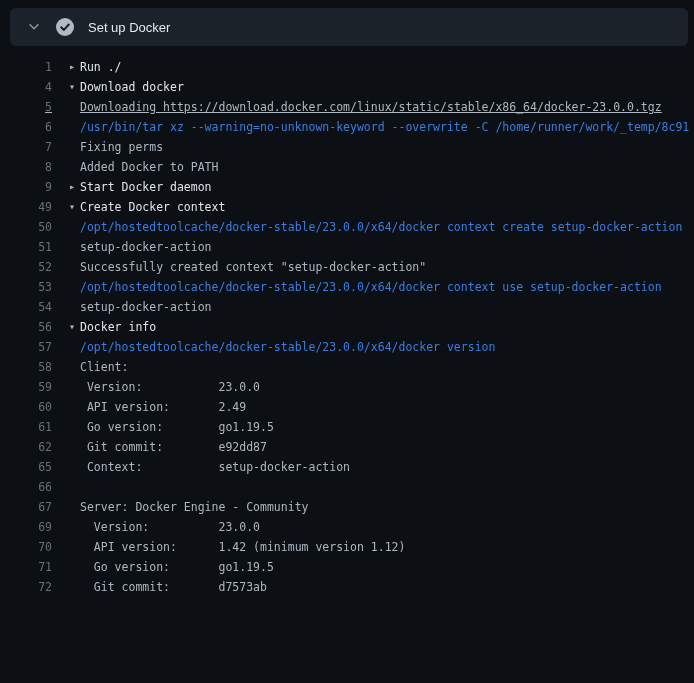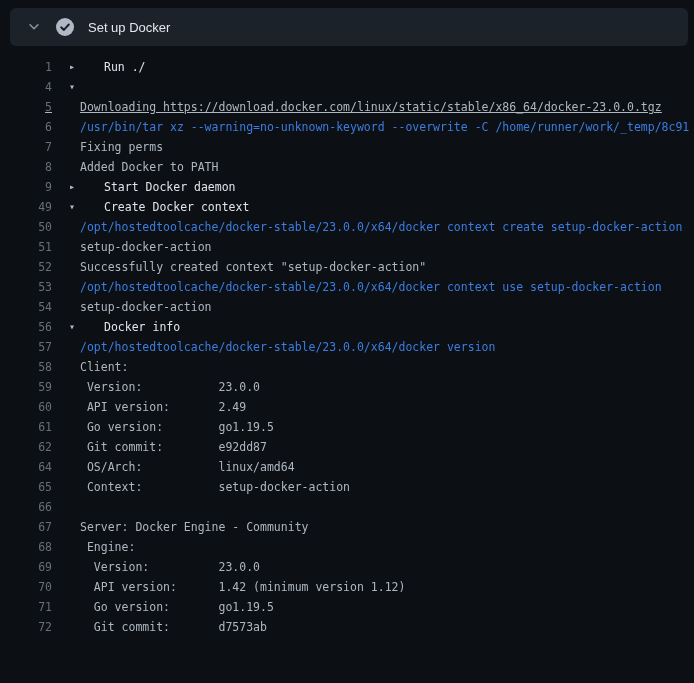--- a/index.html
+++ b/index.html
@@ -24,21 +24,21 @@
   .row{
     display:flex;height:20px;line-height:20px;white-space:pre;
     overflow:hidden;font-size:11.5px;
   }
   .num{flex:0 0 52px;text-align:right;color:var(--num,#667079);cursor:pointer;}
   .mk{
     flex:0 0 28px;box-sizing:border-box;text-align:right;padding-right:5px;
     color:var(--marker,#b0b9c2);font-size:10px;
   }
   .txt{color:var(--plain,#aeb7c0);}
-  .row.group .txt{color:var(--group,#dfe5ea);margin-left:24px;}
+  .row.group .txt{color:var(--group,#dfe5ea);}
   .row.command .txt{color:var(--cmd,#3b7de0);}
   .link{color:var(--plain,#aeb7c0);text-decoration:underline;cursor:pointer;}
 </style>
 </head>
 <body>
 
 <div class="step-header">
   <span class="chev">
     <svg viewBox="0 0 16 16" width="14" height="14" aria-hidden="true">
       <path d="M3.5 5.5 L8 10 L12.5 5.5" fill="none" stroke="#8b949e" stroke-width="1.8" stroke-linecap="round" stroke-linejoin="round"></path>
@@ -48,41 +48,39 @@
     <svg viewBox="0 0 16 16" width="18" height="18" aria-hidden="true">
       <circle cx="8" cy="8" r="8" fill="#b1bac4"></circle>
       <path d="M4.6 8.3 L7 10.6 L11.4 5.8" fill="none" stroke="#1c222a" stroke-width="1.8" stroke-linecap="round" stroke-linejoin="round"></path>
     </svg>
   </span>
   <span class="step-title">Set up Docker</span>
 </div>
 
 <div class="log" id="log">
     <div class="row group"><span class="num">1</span><span class="mk">▸</span><span class="txt">Run ./</span></div>
-    <div class="row group"><span class="num">4</span><span class="mk">▾</span></div>
+    <div class="row group"><span class="num">4</span><span class="mk">▾</span><span class="txt">Download docker</span></div>
     <div class="row link"><span class="num">5</span><span class="mk"></span><span class="txt">Downloading </span><span class="link">https://download.docker.com/linux/static/stable/x86_64/docker-23.0.0.tgz</span></div>
     <div class="row command"><span class="num">6</span><span class="mk"></span><span class="txt">/usr/bin/tar xz --warning=no-unknown-keyword --overwrite -C /home/runner/work/_temp/8c91</span></div>
     <div class="row plain"><span class="num">7</span><span class="mk"></span><span class="txt">Fixing perms</span></div>
     <div class="row plain"><span class="num">8</span><span class="mk"></span><span class="txt">Added Docker to PATH</span></div>
     <div class="row group"><span class="num">9</span><span class="mk">▸</span><span class="txt">Start Docker daemon</span></div>
     <div class="row group"><span class="num">49</span><span class="mk">▾</span><span class="txt">Create Docker context</span></div>
     <div class="row command"><span class="num">50</span><span class="mk"></span><span class="txt">/opt/hostedtoolcache/docker-stable/23.0.0/x64/docker context create setup-docker-action</span></div>
     <div class="row plain"><span class="num">51</span><span class="mk"></span><span class="txt">setup-docker-action</span></div>
     <div class="row plain"><span class="num">52</span><span class="mk"></span><span class="txt">Successfully created context "setup-docker-action"</span></div>
     <div class="row command"><span class="num">53</span><span class="mk"></span><span class="txt">/opt/hostedtoolcache/docker-stable/23.0.0/x64/docker context use setup-docker-action</span></div>
     <div class="row plain"><span class="num">54</span><span class="mk"></span><span class="txt">setup-docker-action</span></div>
     <div class="row group"><span class="num">56</span><span class="mk">▾</span><span class="txt">Docker info</span></div>
     <div class="row command"><span class="num">57</span><span class="mk"></span><span class="txt">/opt/hostedtoolcache/docker-stable/23.0.0/x64/docker version</span></div>
     <div class="row plain"><span class="num">58</span><span class="mk"></span><span class="txt">Client:</span></div>
     <div class="row plain"><span class="num">59</span><span class="mk"></span><span class="txt"> Version:           23.0.0</span></div>
     <div class="row plain"><span class="num">60</span><span class="mk"></span><span class="txt"> API version:       2.49</span></div>
     <div class="row plain"><span class="num">61</span><span class="mk"></span><span class="txt"> Go version:        go1.19.5</span></div>
     <div class="row plain"><span class="num">62</span><span class="mk"></span><span class="txt"> Git commit:        e92dd87</span></div>
-    <div class="row plain"><span class="num">64</span><span class="mk"></span><span class="txt"> OS/Arch:           linux/amd64</span></div>
     <div class="row plain"><span class="num">65</span><span class="mk"></span><span class="txt"> Context:           setup-docker-action</span></div>
     <div class="row plain"><span class="num">66</span><span class="mk"></span><span class="txt"></span></div>
     <div class="row plain"><span class="num">67</span><span class="mk"></span><span class="txt">Server: Docker Engine - Community</span></div>
-    <div class="row plain"><span class="num">68</span><span class="mk"></span><span class="txt"> Engine:</span></div>
     <div class="row plain"><span class="num">69</span><span class="mk"></span><span class="txt">  Version:          23.0.0</span></div>
     <div class="row plain"><span class="num">70</span><span class="mk"></span><span class="txt">  API version:      1.42 (minimum version 1.12)</span></div>
     <div class="row plain"><span class="num">71</span><span class="mk"></span><span class="txt">  Go version:       go1.19.5</span></div>
     <div class="row plain"><span class="num">72</span><span class="mk"></span><span class="txt">  Git commit:       d7573ab</span></div>
   </div>
 
 </body></html>

